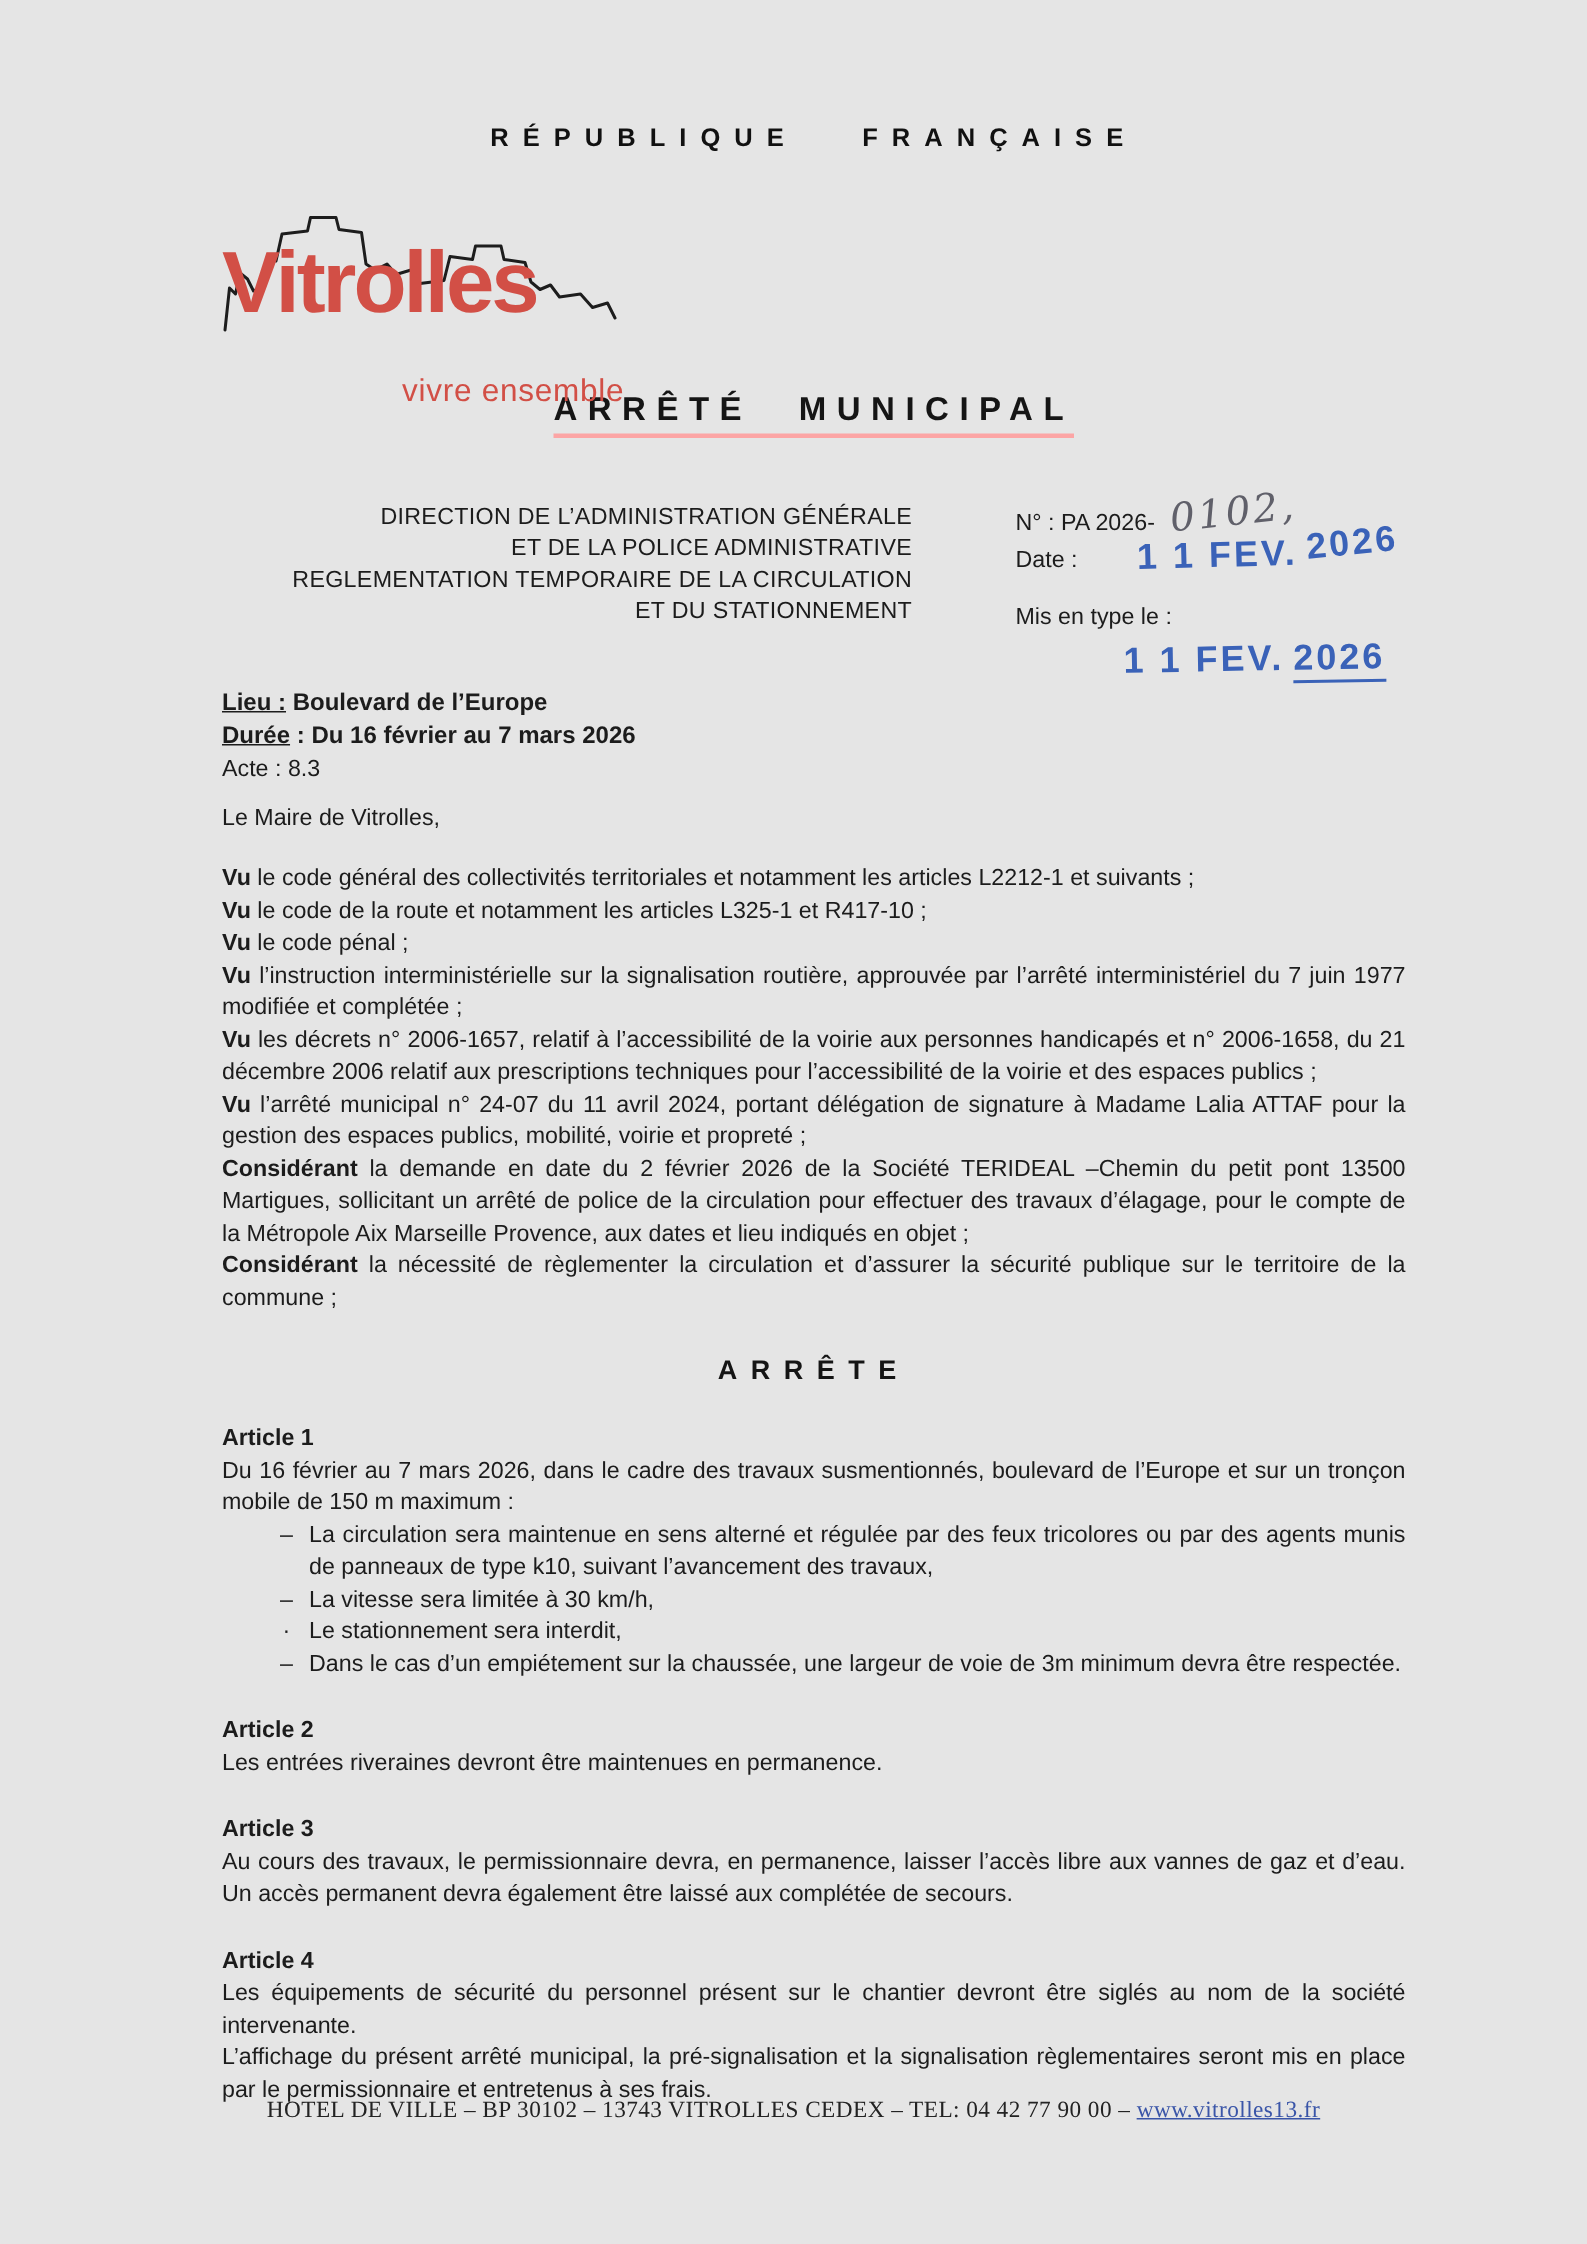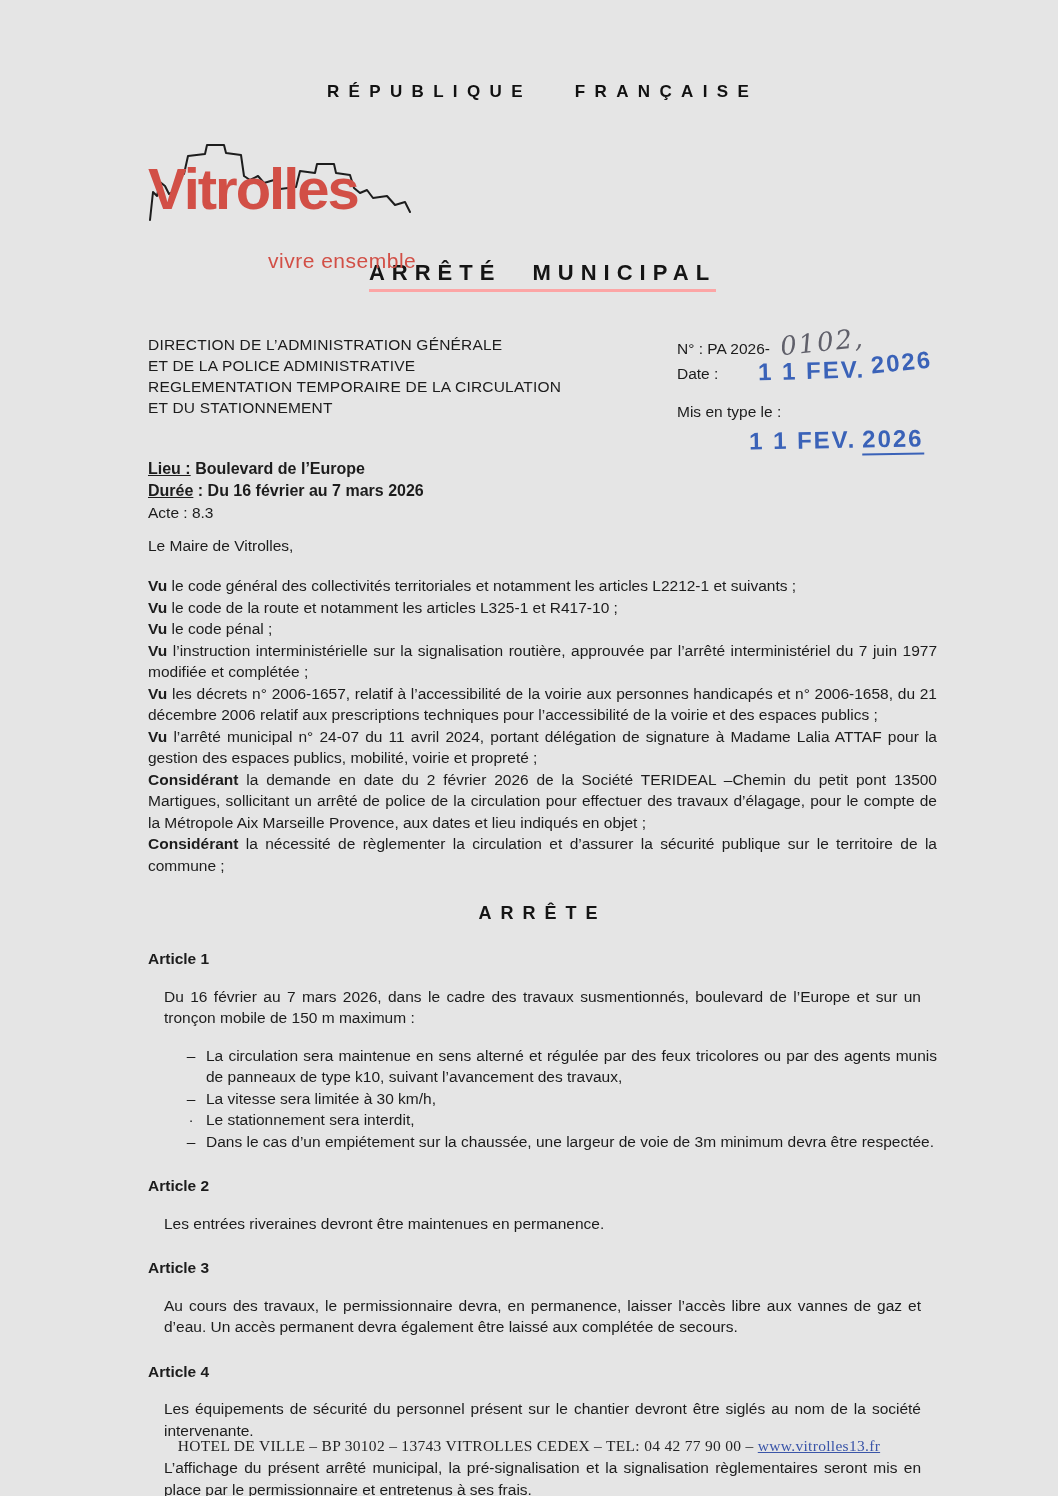--- a/index.html
+++ b/index.html
@@ -42,21 +42,21 @@
   .doc-title{
     display:inline-block;
     font-size:22px;font-weight:bold;
     letter-spacing:7px;word-spacing:18px;
     border-bottom:3px solid #fca5a5;
     padding-bottom:3px;color:#151515;
   }
 
   
   .info-row{position:relative;margin-top:42px;min-height:118px;font-size:15.5px;}
-  .dir-block{line-height:21px;letter-spacing:0.2px;width:460px;}
+  .dir-block{line-height:21px;letter-spacing:0.2px;width:460px;text-align:right;}
   .num-block{position:absolute;left:529px;top:0;line-height:22px;white-space:nowrap;}
   .handwriting{
     display:inline-block;margin-left:10px;
     font-family:"DejaVu Serif",serif;font-style:italic;
     font-size:26px;color:#60606a;
     transform:rotate(-6deg);position:relative;top:-3px;letter-spacing:2px;
   }
   .stamp{
     color:#3a62b8;font-weight:bold;font-size:24px;
     letter-spacing:2px;white-space:nowrap;
@@ -78,32 +78,32 @@
   .salutation{margin-top:13px;font-size:15.5px;}
   .recitals{margin-top:20px;font-size:15.5px;line-height:21.5px;}
   .recitals p{margin:0;text-align:justify;}
   .arrete-heading{
     text-align:center;font-weight:bold;font-size:18px;
     letter-spacing:9px;margin:27px 0 24px 0;color:#151515;
   }
   .article{margin-top:0;font-size:15.5px;line-height:21.5px;}
   .article + .article{margin-top:23px;}
   .article-heading{font-weight:bold;}
-  .article p{margin:16px;text-align:justify;}
+  .article p{margin:0;text-align:justify;}
   .bullets{margin:0;padding:0;list-style:none;}
   .bullets li{display:flex;margin-left:28px;}
   .bullets .marker{flex:0 0 30px;text-align:center;}
   .bullets .btxt{flex:1;text-align:justify;}
 
   
   .footer{
     position:absolute;left:0;right:0;top:1398px;
     text-align:center;
     font-family:"Liberation Serif",serif;
-    font-size:15.5px;color:#232323;letter-spacing:0.3px;margin-top:39px;
+    font-size:15.5px;color:#232323;letter-spacing:0.3px;
   }
   .footer-link{color:#3a55a8;text-decoration:underline;cursor:pointer;}
 </style>
 </head>
 <body>
 
 <div class="page">
   <div class="content">
 
     <div class="republique">RÉPUBLIQUE FRANÇAISE</div>

